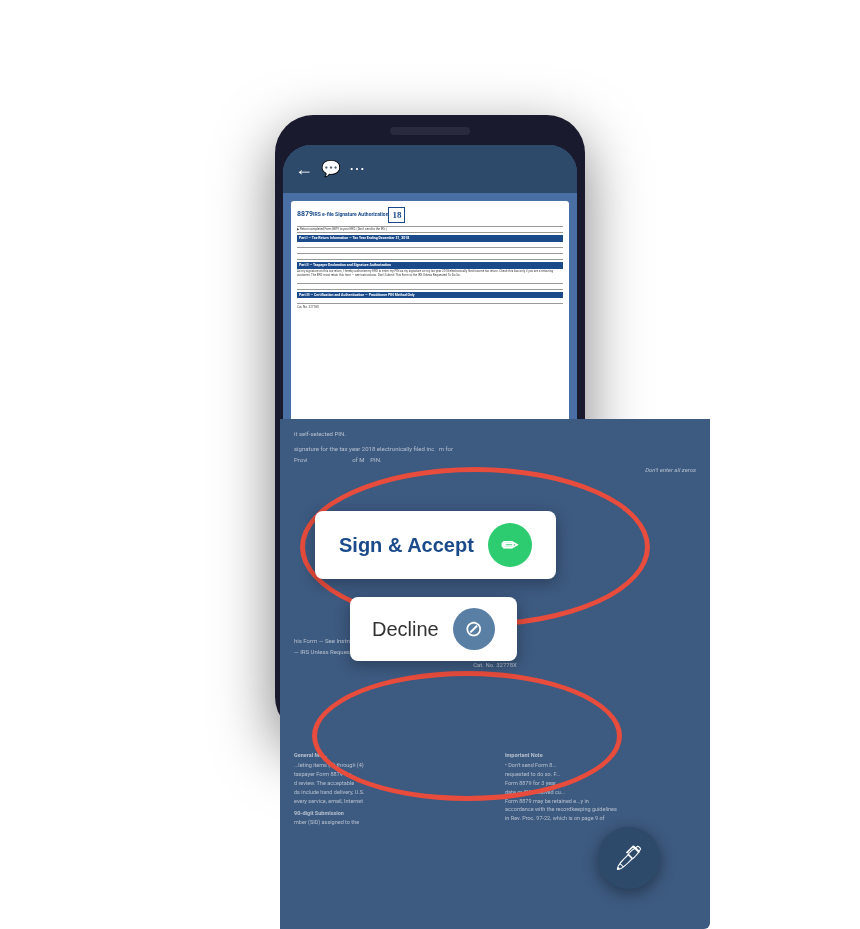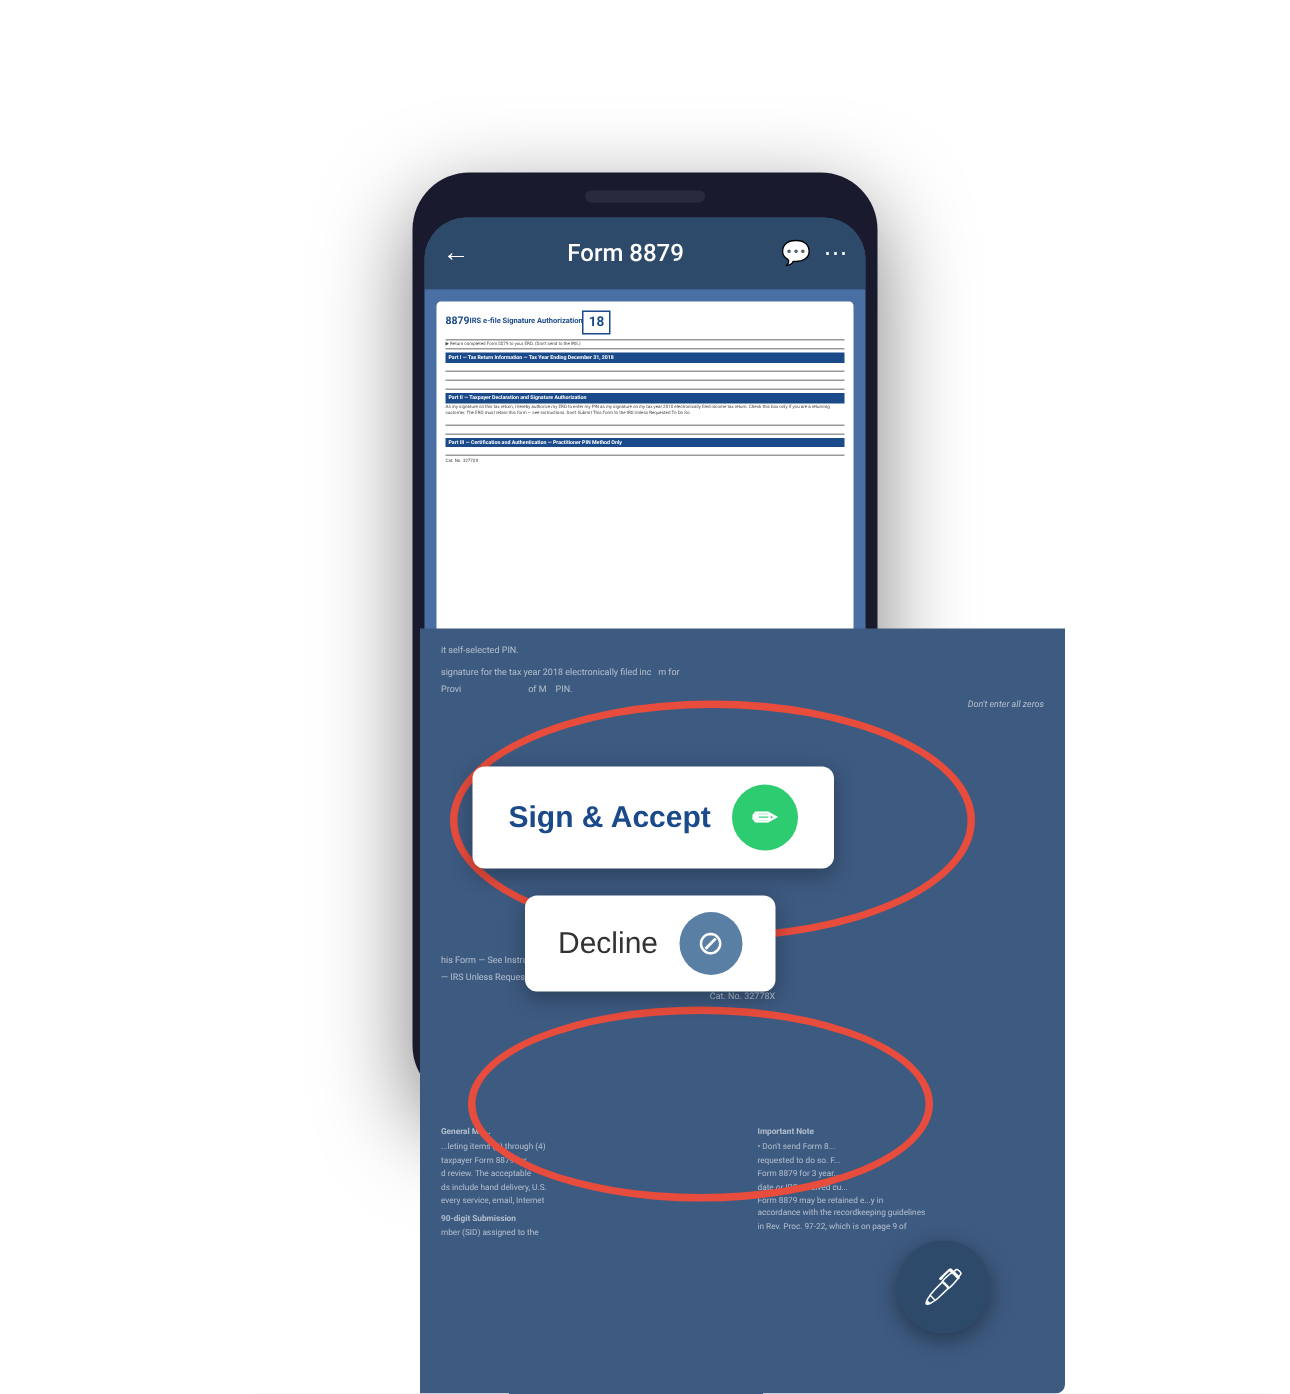--- a/index.html
+++ b/index.html
@@ -136,20 +136,21 @@
       color: #1a4a8a;
       text-align: center;
     }
 
     .form-year {
       font-size: 9px;
       font-weight: bold;
       border: 1px solid #1a4a8a;
       padding: 1px 3px;
       color: #1a4a8a;
+      font-family: Liberation Serif, serif;
     }
 
     .form-line {
       height: 0.5px;
       background: #999;
       margin: 1px 0;
     }
 
     .form-section {
       margin: 2px 0;
@@ -244,21 +245,20 @@
 </head>
 <body>
 
 <div class="scene">
 
   <div class="phone-shell">
     <div class="phone-screen">
 
       <div class="phone-header">
         <span class="phone-back-icon">←</span>
-        <span class="phone-title">Form 8879</span>
         <div class="phone-header-icons">
           <span class="header-icon">💬</span>
           <span class="header-icon">⋯</span>
         </div>
       </div>
 
       <div class="form-area">
         <div class="form-document">
           <div class="form-header-row">
             <span class="form-number">8879</span>

